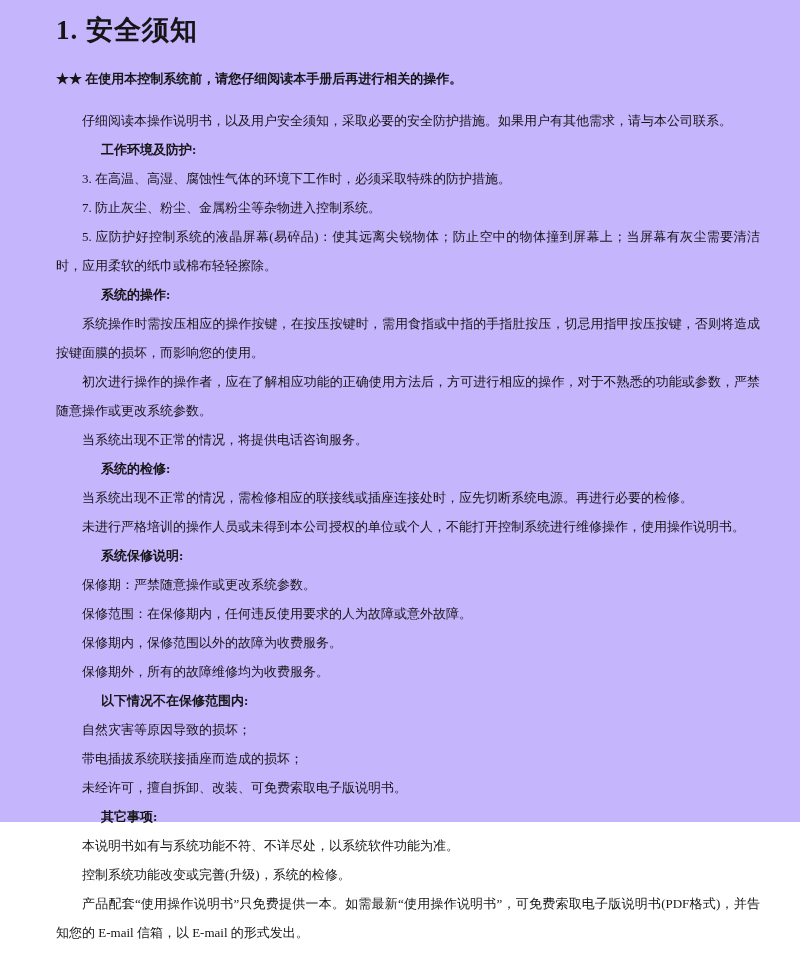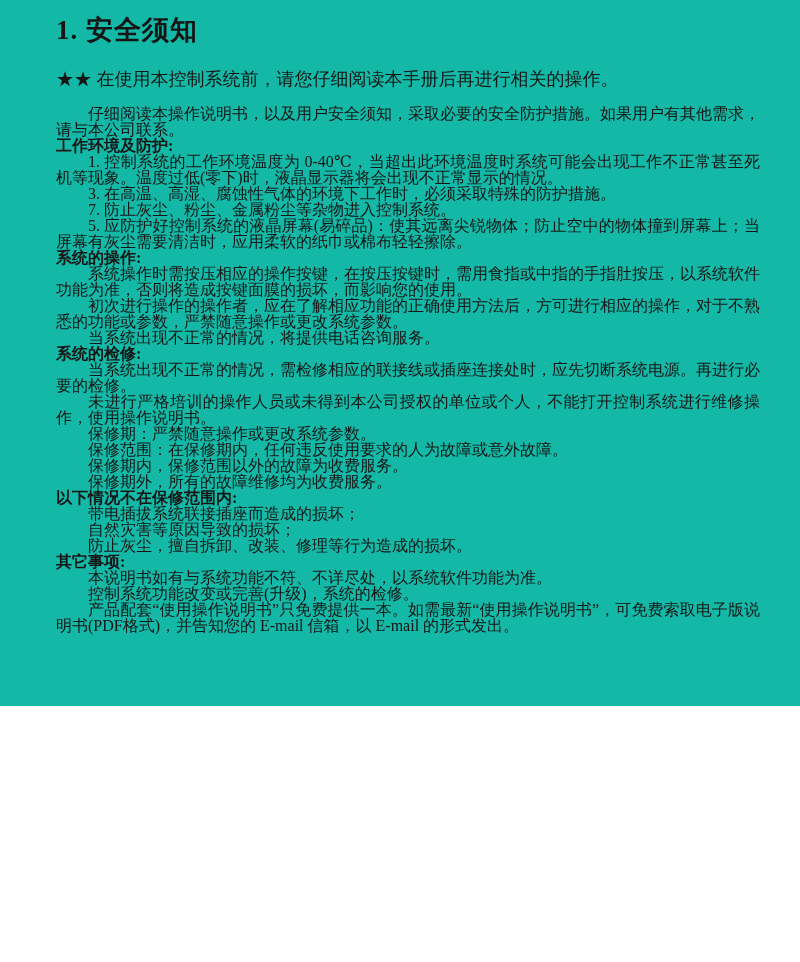--- a/index.html
+++ b/index.html
@@ -10,77 +10,78 @@
   body {
     width: 800px;
     height: 962px;
     overflow: hidden;
     font-family: "Liberation Serif", "DejaVu Serif", serif;
     color: #151515;
   }
   .page {
     box-sizing: border-box;
     width: 800px;
-    height: 706px;
+    height: 822px;
     padding: 12px 40px 0 56px;
-    background: #14b8a6;
+    background: #c4b5fd;
   }
   .doc-title {
     font-size: 27px;
     font-weight: 700;
     line-height: 36px;
     margin: 0 0 18px 0;
     letter-spacing: 1px;
   }
   .warning-line {
-    font-size: 18px;
-    font-weight: 400;
+    font-size: 13px;
+    font-weight: 700;
     line-height: 26px;
     margin: 0 0 14px 0;
   }
   .doc-body p {
     margin: 0;
-    font-size: 16px;
-    line-height: 16px;
+    font-size: 13px;
+    line-height: 29px;
     text-align: justify;
   }
   .doc-body p.para {
     text-indent: 2em;
   }
   .doc-body p.heading {
     font-weight: 700;
     text-indent: 0;
+    margin-left: 45px;
   }
 </style>
 </head>
 <body>
 
 <div class="page">
   <h1 class="doc-title">1. 安全须知</h1>
   <p class="warning-line">★★ 在使用本控制系统前，请您仔细阅读本手册后再进行相关的操作。</p>
   <div class="doc-body">
       <p class="para">仔细阅读本操作说明书，以及用户安全须知，采取必要的安全防护措施。如果用户有其他需求，请与本公司联系。</p>
       <p class="heading">工作环境及防护:</p>
-      <p class="para">1. 控制系统的工作环境温度为 0-40℃，当超出此环境温度时系统可能会出现工作不正常甚至死机等现象。温度过低(零下)时，液晶显示器将会出现不正常显示的情况。</p>
       <p class="para">3. 在高温、高湿、腐蚀性气体的环境下工作时，必须采取特殊的防护措施。</p>
       <p class="para">7. 防止灰尘、粉尘、金属粉尘等杂物进入控制系统。</p>
       <p class="para">5. 应防护好控制系统的液晶屏幕(易碎品)：使其远离尖锐物体；防止空中的物体撞到屏幕上；当屏幕有灰尘需要清洁时，应用柔软的纸巾或棉布轻轻擦除。</p>
       <p class="heading">系统的操作:</p>
-      <p class="para">系统操作时需按压相应的操作按键，在按压按键时，需用食指或中指的手指肚按压，以系统软件功能为准，否则将造成按键面膜的损坏，而影响您的使用。</p>
+      <p class="para">系统操作时需按压相应的操作按键，在按压按键时，需用食指或中指的手指肚按压，切忌用指甲按压按键，否则将造成按键面膜的损坏，而影响您的使用。</p>
       <p class="para">初次进行操作的操作者，应在了解相应功能的正确使用方法后，方可进行相应的操作，对于不熟悉的功能或参数，严禁随意操作或更改系统参数。</p>
       <p class="para">当系统出现不正常的情况，将提供电话咨询服务。</p>
       <p class="heading">系统的检修:</p>
       <p class="para">当系统出现不正常的情况，需检修相应的联接线或插座连接处时，应先切断系统电源。再进行必要的检修。</p>
       <p class="para">未进行严格培训的操作人员或未得到本公司授权的单位或个人，不能打开控制系统进行维修操作，使用操作说明书。</p>
+      <p class="heading">系统保修说明:</p>
       <p class="para">保修期：严禁随意操作或更改系统参数。</p>
       <p class="para">保修范围：在保修期内，任何违反使用要求的人为故障或意外故障。</p>
       <p class="para">保修期内，保修范围以外的故障为收费服务。</p>
       <p class="para">保修期外，所有的故障维修均为收费服务。</p>
       <p class="heading">以下情况不在保修范围内:</p>
+      <p class="para">自然灾害等原因导致的损坏；</p>
       <p class="para">带电插拔系统联接插座而造成的损坏；</p>
-      <p class="para">自然灾害等原因导致的损坏；</p>
-      <p class="para">防止灰尘，擅自拆卸、改装、修理等行为造成的损坏。</p>
+      <p class="para">未经许可，擅自拆卸、改装、可免费索取电子版说明书。</p>
       <p class="heading">其它事项:</p>
       <p class="para">本说明书如有与系统功能不符、不详尽处，以系统软件功能为准。</p>
       <p class="para">控制系统功能改变或完善(升级)，系统的检修。</p>
       <p class="para">产品配套“使用操作说明书”只免费提供一本。如需最新“使用操作说明书”，可免费索取电子版说明书(PDF格式)，并告知您的 E-mail 信箱，以 E-mail 的形式发出。</p>
     </div>
 </div>
 
 </body></html>

